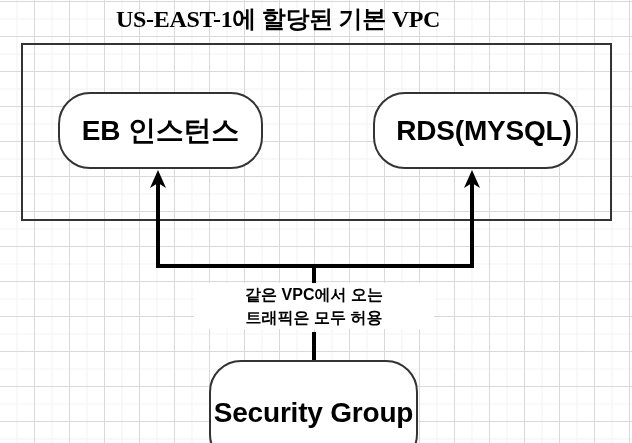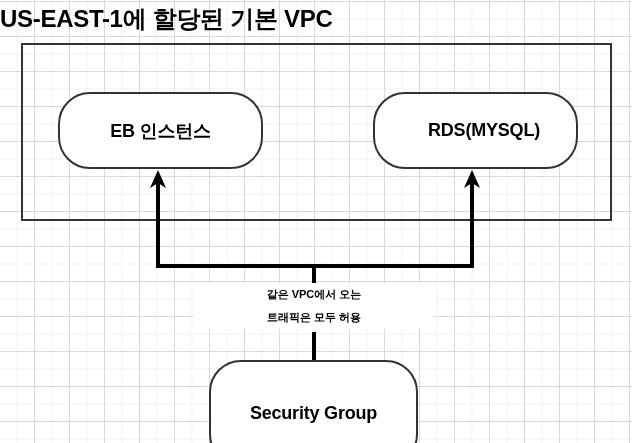--- a/index.html
+++ b/index.html
@@ -25,27 +25,28 @@
       17.5px 17.5px;
     background-position: -1px 1px, -1px 1px, -1px 1px, -1px 1px;
     font-family: "Liberation Sans", "DejaVu Sans", sans-serif;
   }
 
   .title {
     position: absolute;
     left: 0;
     top: 4px;
     width: 556px;
-    text-align: left;
+    text-align: center;
     font-size: 24px;
     font-weight: bold;
     color: #000000;
     letter-spacing: -0.3px;
     line-height: 30px;
     white-space: nowrap;
+    font-family: Liberation Serif, serif;
   }
 
   .box {
     position: absolute;
     box-sizing: border-box;
     background: #ffffff;
     border: 2px solid #333333;
     display: flex;
     align-items: center;
     justify-content: center;
@@ -53,21 +54,21 @@
 
   .vpc-box {
     left: 21px;
     top: 43px;
     width: 591px;
     height: 178px;
     background: transparent;
   }
 
   .node-box {
-    font-size: 18px;
+    font-size: 28px;
     font-weight: bold;
     color: #000000;
     white-space: nowrap;
     letter-spacing: -0.2px;
     border-radius: 32px;
   }
 
   .eb-box {
     left: 58px;
     top: 92px;
@@ -99,21 +100,21 @@
     height: 443px;
     pointer-events: none;
   }
 
   .note {
     position: absolute;
     left: 194px;
     top: 283px;
     width: 240px;
     text-align: center;
-    font-size: 11px;
+    font-size: 16px;
     font-weight: bold;
     color: #000000;
     line-height: 23px;
     background: #ffffff;
     white-space: nowrap;
   }
   .note-line { display: block; }
 </style>
 </head>
 <body>

